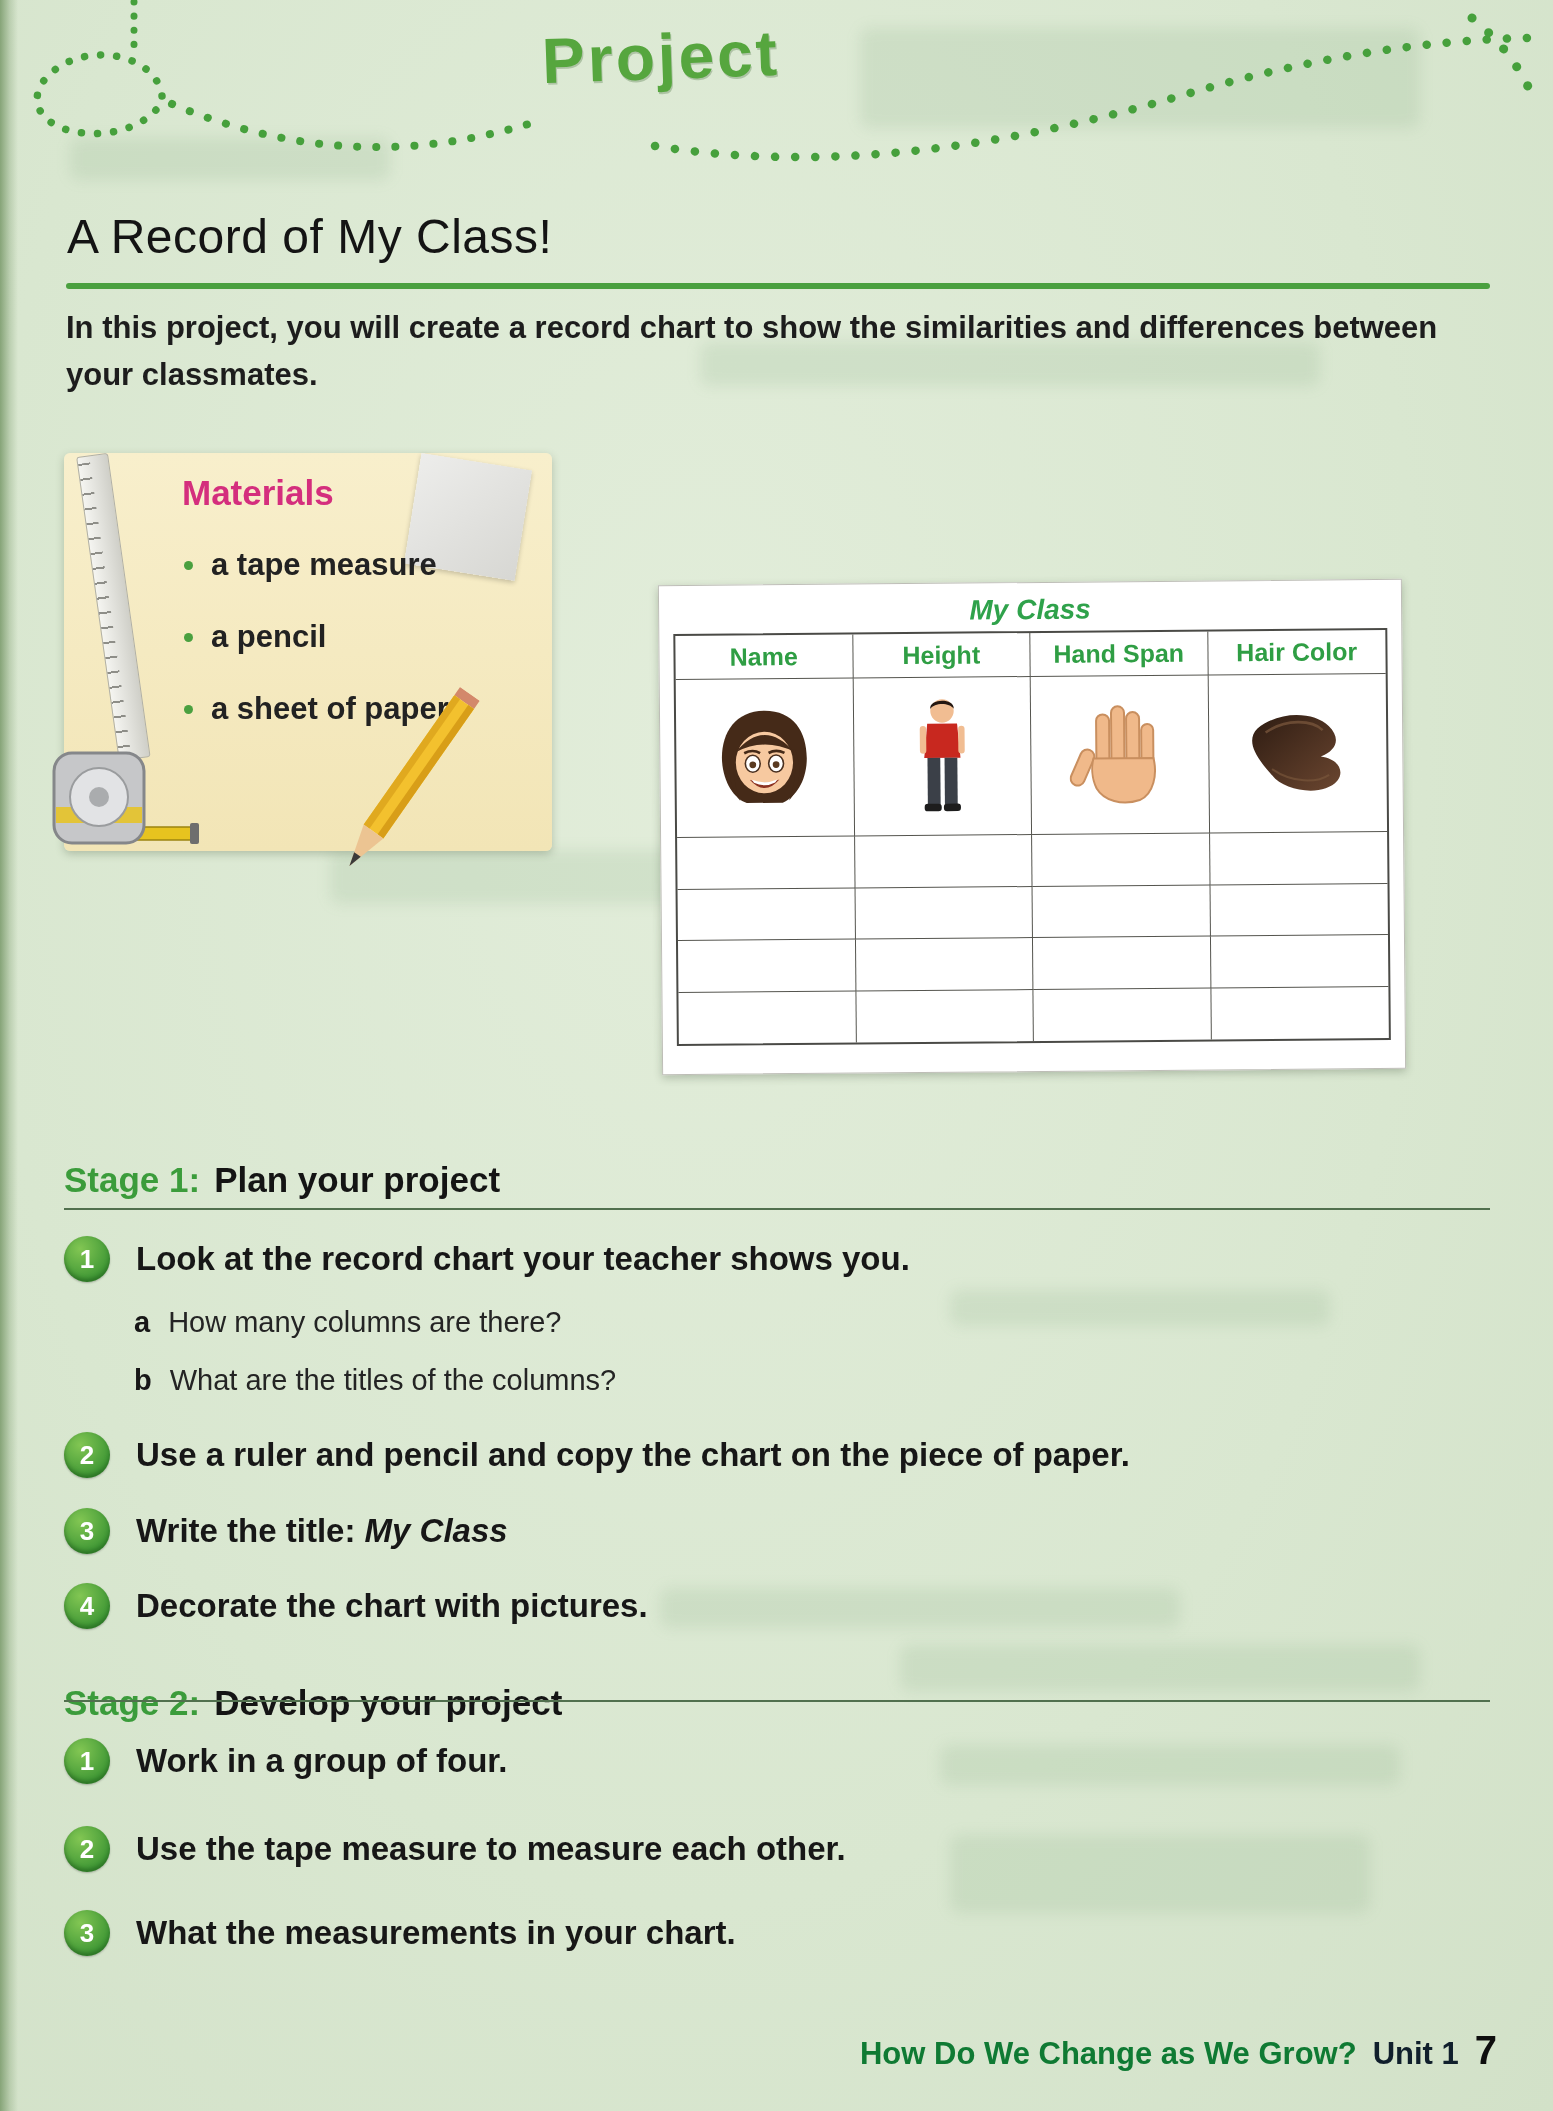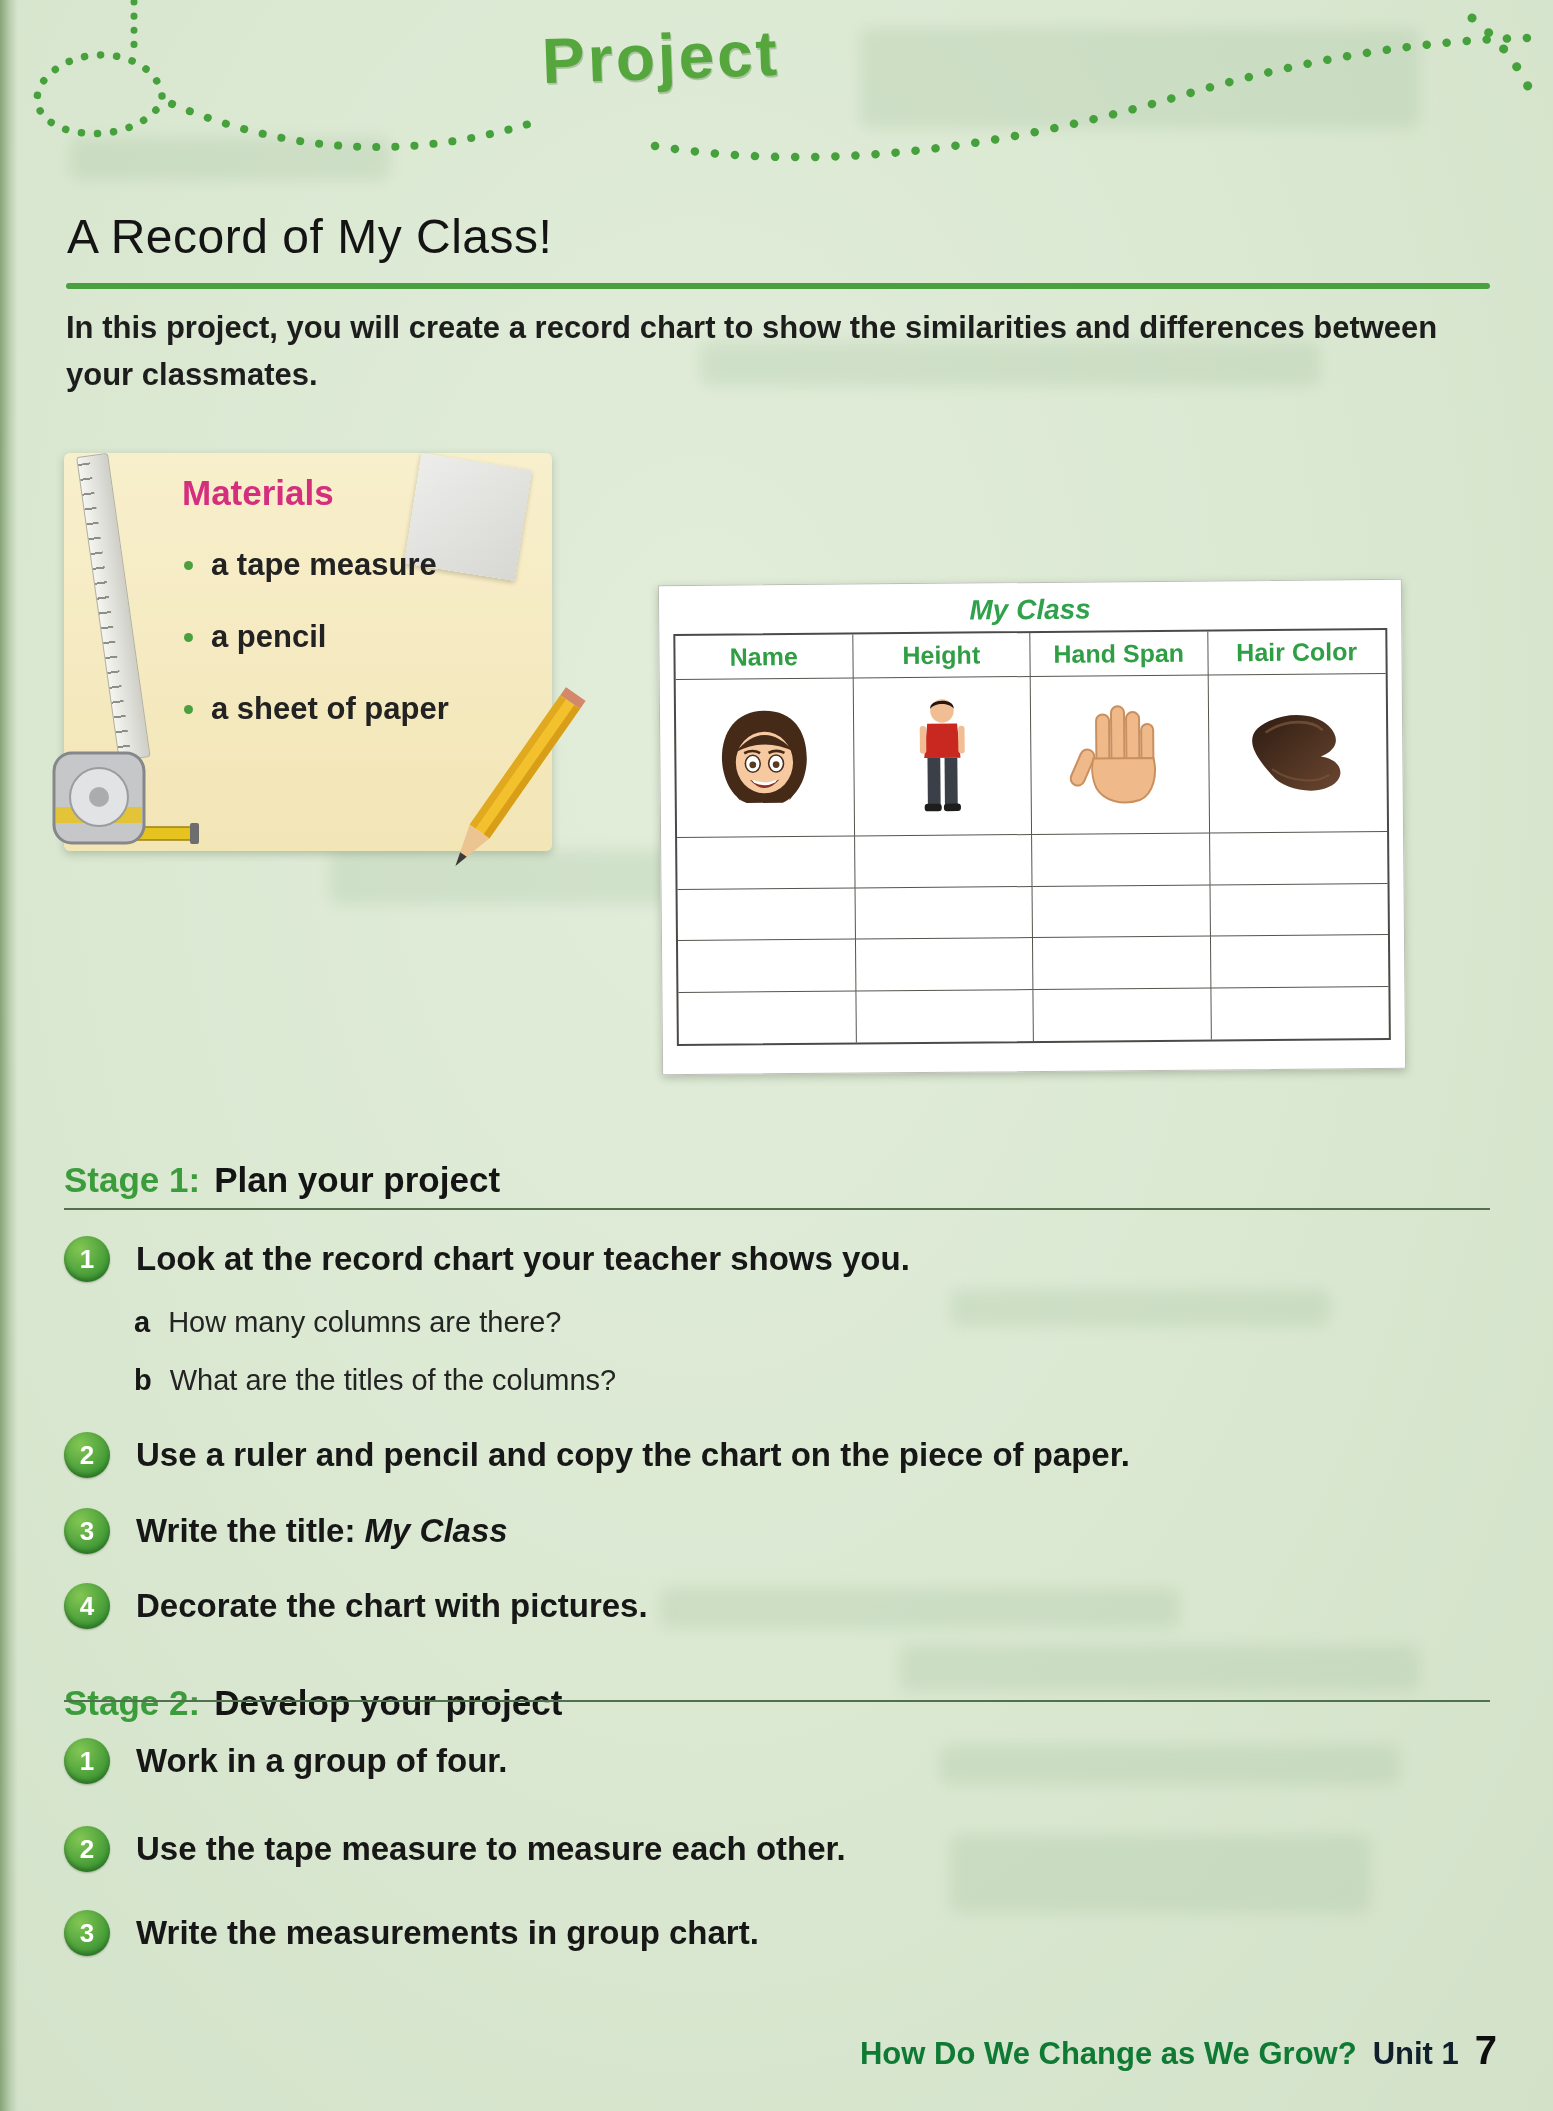--- a/index.html
+++ b/index.html
@@ -26,21 +26,21 @@
     color:#141414; letter-spacing:0.5px; }
   .heading-rule { position:absolute; left:66px; top:283px; width:1424px; height:6px;
     background:#4aa03f; border-radius:3px; }
 
   .intro { position:absolute; left:66px; top:305px; width:1432px; margin:0;
     font-size:31px; font-weight:700; color:#1d1d1d; line-height:1.5; }
 
   
   .materials { position:absolute; left:64px; top:453px; width:488px; height:398px;
     background:linear-gradient(180deg,#f8efcc,#f2e5b6); border-radius:6px;
-    box-shadow:0 3px 8px rgba(60,80,50,0.28);text-align:right; }
+    box-shadow:0 3px 8px rgba(60,80,50,0.28); }
   .mat-title { position:absolute; left:118px; top:20px; font-size:35px; font-weight:800; color:#d42e7d; }
   .mat-list { position:absolute; left:120px; top:76px; list-style:none; margin:0; padding:0; }
   .mat-list li { display:flex; align-items:center; gap:18px; height:72px;
     font-size:31px; font-weight:600; color:#222; }
   .dot { width:9px; height:9px; border-radius:50%; background:#4aa03f; flex:none; }
 
   .ruler { position:absolute; left:12px; top:2px; width:30px; height:305px;
     transform:rotate(-8deg); transform-origin:top center;
     background:linear-gradient(90deg,#f5f5f1,#cfcfc8); border:1px solid #b0b0a8; border-radius:3px; }
   .ruler-ticks { position:absolute; left:0; top:6px; width:12px; height:292px;
@@ -302,21 +302,21 @@
   <div class="step" style="top:1826px;">
     <span class="badge">
         <span>2</span>
       </span>
     <span class="step-text">Use the tape measure to measure each other.</span>
   </div>
   <div class="step" style="top:1910px;">
     <span class="badge">
         <span>3</span>
       </span>
-    <span class="step-text">Write the measurements in group chart.</span>
+    <span class="step-text">What the measurements in your chart.</span>
   </div>
 
   <div class="footer">
     <span class="footer-q">How Do We Change  as We Grow?</span>
     <span class="footer-unit">Unit 1</span>
     <span class="footer-page">7</span>
   </div>
 
 </div>
 

